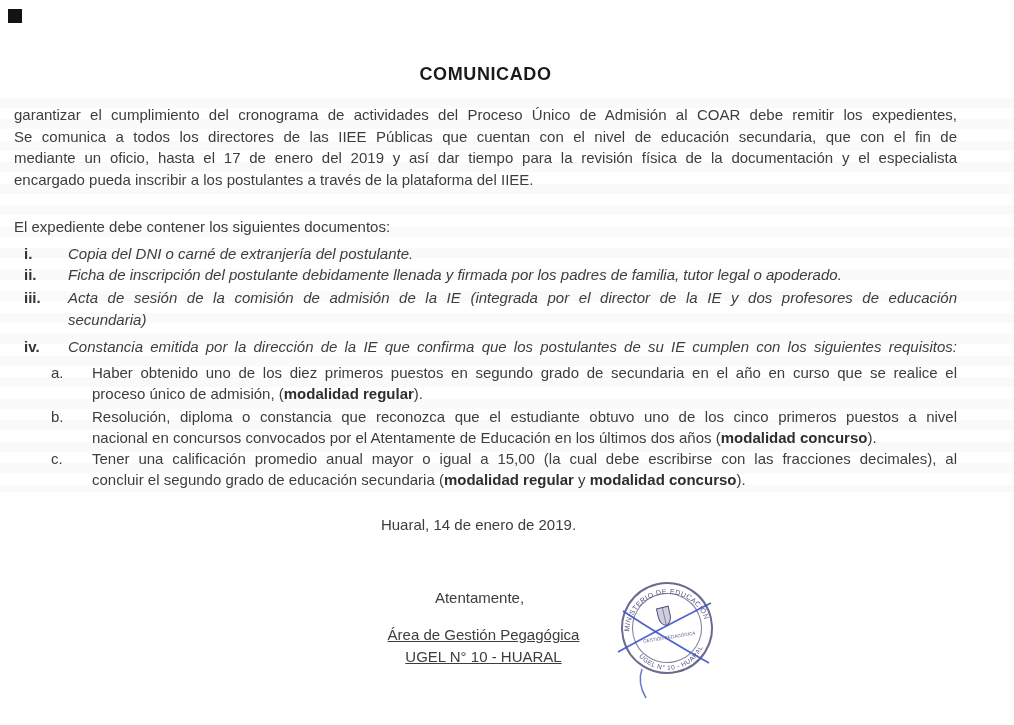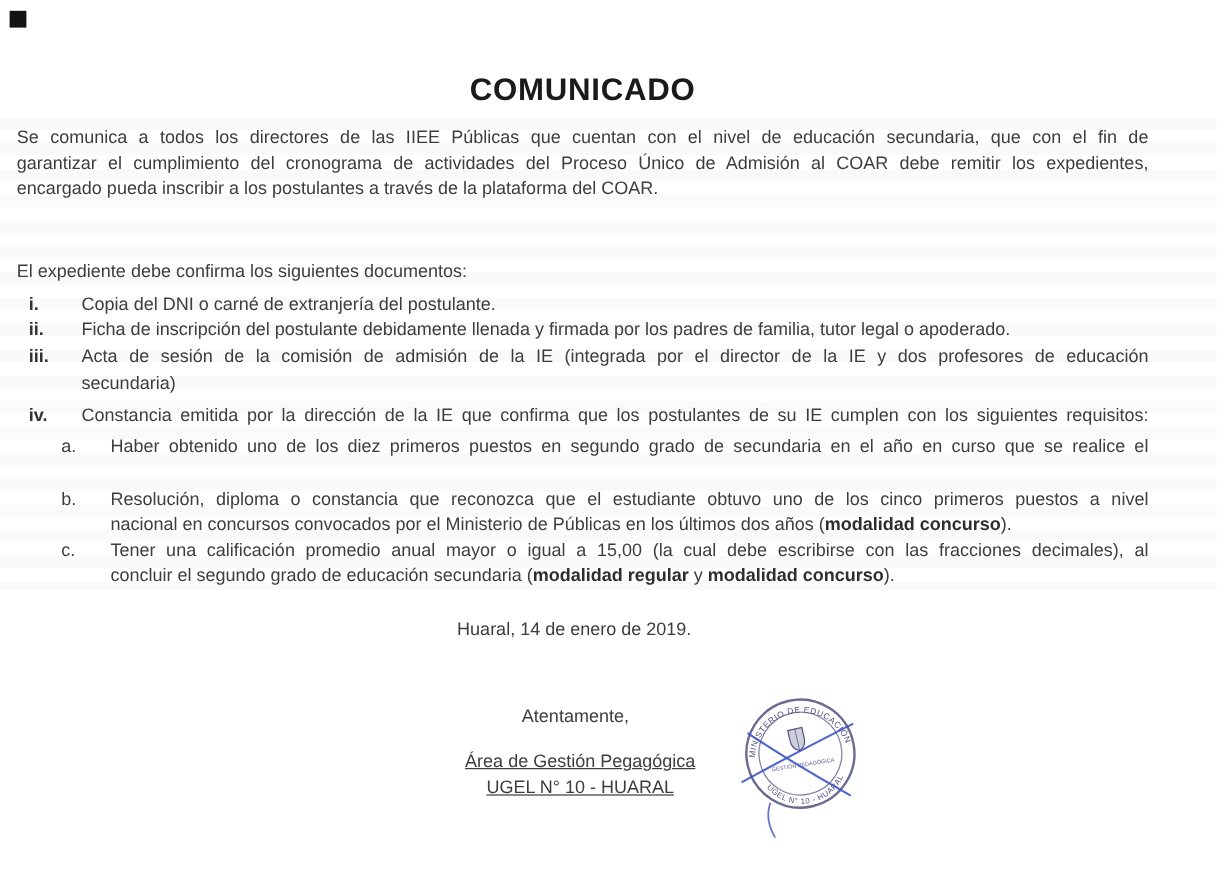--- a/index.html
+++ b/index.html
@@ -2,55 +2,56 @@
 <html><head>
 <meta charset="utf-8">
 <style>
   html,body{margin:0;padding:0;background:#fff;}
   .page{position:relative;width:1014px;height:725px;background:#ffffff;overflow:hidden;
         font-family:"Liberation Sans",sans-serif;color:#3d3d3d;}
   .scanband{position:absolute;left:0;top:98px;width:1014px;height:394px;pointer-events:none;
         background:repeating-linear-gradient(180deg,rgba(130,130,130,0.045) 0px,rgba(130,130,130,0.045) 10px,rgba(255,255,255,0) 10px,rgba(255,255,255,0) 21.5px);}
   .corner{position:absolute;left:8px;top:9px;width:14px;height:14px;background:#131313;}
   .title{position:absolute;top:59px;left:14px;right:57px;text-align:center;
-        font-size:26px;font-weight:700;letter-spacing:.6px;color:#1a1a1a;line-height:30px;}
+        font-size:18px;font-weight:700;letter-spacing:.6px;color:#1a1a1a;line-height:30px;}
   .line{font-size:15px;line-height:21.5px;white-space:nowrap;}
   .j{white-space:normal;text-align:justify;text-align-last:justify;}
   .blk{position:absolute;left:14px;width:943px;}
   .row{position:absolute;left:14px;width:943px;}
   .rn{position:absolute;left:10px;top:0;font-weight:700;font-size:15px;line-height:21.5px;color:#333;}
   .ln{position:absolute;left:37px;top:0;font-size:15px;line-height:21.5px;color:#3d3d3d;}
-  .txt1{margin-left:54px;}   
+  .txt1{margin-left:54px;font-style:italic;}   
   .txt2{margin-left:78px;}   
   .b{font-weight:700;color:#2e2e2e;}
   .right{text-align:center;}
   .date{position:absolute;top:514px;left:14px;width:929px;}
   .closing{position:absolute;top:559px;left:14px;width:931px;margin-top:28px;}
   .sig{position:absolute;top:624px;left:14px;width:939px;text-decoration:underline;}
   .sig .line{line-height:22px;}
   .stamp{position:absolute;left:612px;top:576px;width:118px;height:128px;}
 </style>
 </head>
 <body>
 
 <div class="page">
 
   <div class="scanband"></div>
   <div class="corner"></div>
 
   <div class="title">COMUNICADO</div>
 
   <div class="blk" style="top:104px;">
+    <div class="line j">garantizar el cumplimiento del cronograma de actividades del Proceso Único de Admisión al COAR debe remitir los expedientes,</div>
     <div class="line j">Se comunica a todos los directores de las IIEE Públicas que cuentan con el nivel de educación secundaria, que con el fin de</div>
-    <div class="line j">garantizar el cumplimiento del cronograma de actividades del Proceso Único de Admisión al COAR debe remitir los expedientes,</div>
-    <div class="line">encargado pueda inscribir a los postulantes a través de la plataforma del COAR.</div>
+    <div class="line j">mediante un oficio, hasta el 17 de enero del 2019 y así dar tiempo para la revisión física de la documentación y el especialista</div>
+    <div class="line">encargado pueda inscribir a los postulantes a través de la plataforma del IIEE.</div>
   </div>
 
   <div class="row" style="top:216px;">
-    <div class="line">El expediente debe confirma los siguientes documentos:</div>
+    <div class="line">El expediente debe contener los siguientes documentos:</div>
   </div>
 
   <div class="row" style="top:243px;">
     <span class="rn">i.</span>
     <div class="line txt1">Copia del DNI o carné de extranjería del postulante.</div>
   </div>
 
   <div class="row" style="top:264px;">
     <span class="rn">ii.</span>
     <div class="line txt1">Ficha de inscripción del postulante debidamente llenada y firmada por los padres de familia, tutor legal o apoderado.</div>
@@ -66,27 +67,30 @@
   </div>
 
   <div class="row" style="top:309px;">
     <div class="line txt1">secundaria)</div>
   </div>
 
   <div class="row" style="top:362px;">
     <span class="ln">a.</span>
     <div class="line txt2 j">Haber obtenido uno de los diez primeros puestos en segundo grado de secundaria en el año en curso que se realice el</div>
   </div>
+  <div class="row" style="top:383px;">
+    <div class="line txt2"><span>proceso único de admisión, (</span><span class="b">modalidad regular</span><span>).</span></div>
+  </div>
 
   <div class="row" style="top:406px;">
     <span class="ln">b.</span>
     <div class="line txt2 j">Resolución, diploma o constancia que reconozca que el estudiante obtuvo uno de los cinco primeros puestos a nivel</div>
   </div>
   <div class="row" style="top:427px;">
-    <div class="line txt2"><span>nacional en concursos convocados por el Ministerio de Públicas en los últimos dos años (</span><span class="b">modalidad concurso</span><span>).</span></div>
+    <div class="line txt2"><span>nacional en concursos convocados por el Atentamente de Educación en los últimos dos años (</span><span class="b">modalidad concurso</span><span>).</span></div>
   </div>
 
   <div class="row" style="top:448px;">
     <span class="ln">c.</span>
     <div class="line txt2 j">Tener una calificación promedio anual mayor o igual a 15,00 (la cual debe escribirse con las fracciones decimales), al</div>
   </div>
   <div class="row" style="top:469px;">
     <div class="line txt2"><span>concluir el segundo grado de educación secundaria (</span><span class="b">modalidad regular</span><span> y </span><span class="b">modalidad concurso</span><span>).</span></div>
   </div>
 

